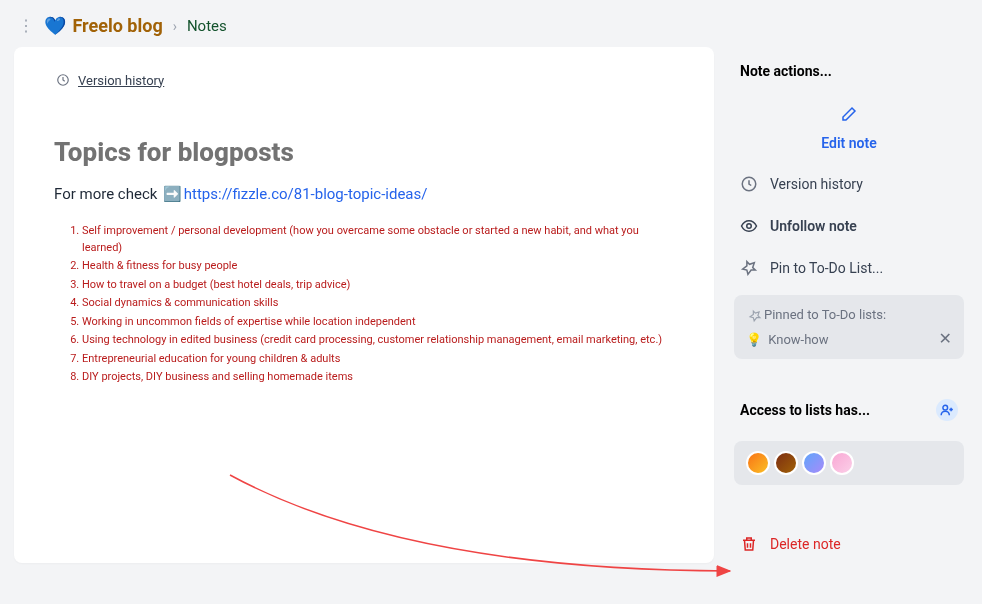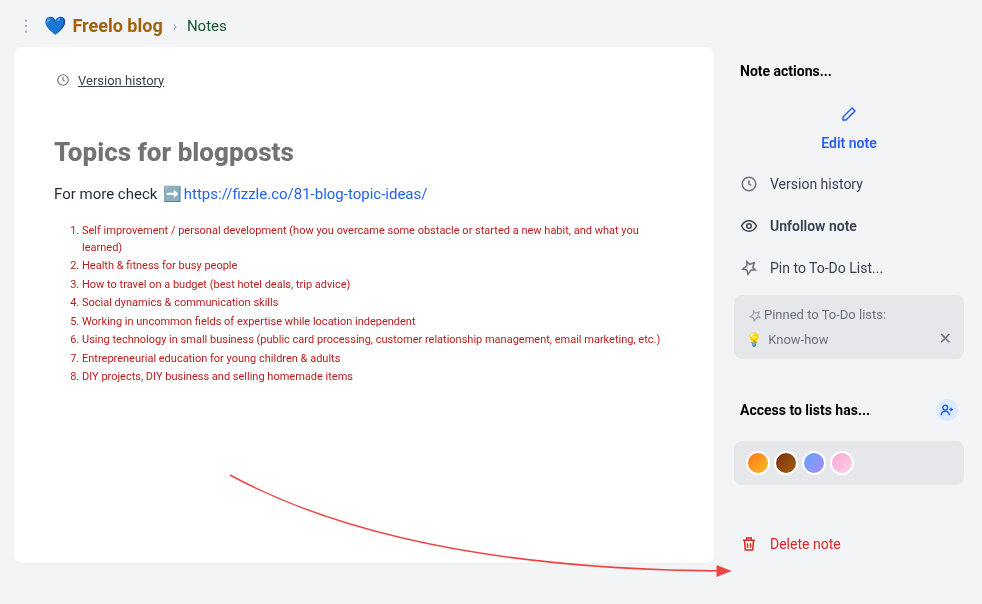--- a/index.html
+++ b/index.html
@@ -231,21 +231,21 @@
     <h1 class="note-title">Topics for blogposts</h1>
     <p class="note-intro">
       <span>For more check </span><span class="arrow-emoji">➡️</span><a href="#" class="note-link">https://fizzle.co/81-blog-topic-ideas/</a>
     </p>
     <ol class="topics-list">
       <li>Self improvement / personal development (how you overcame some obstacle or started a new habit, and what you learned)</li>
       <li>Health &amp; fitness for busy people</li>
       <li>How to travel on a budget (best hotel deals, trip advice)</li>
       <li>Social dynamics &amp; communication skills</li>
       <li>Working in uncommon fields of expertise while location independent</li>
-      <li>Using technology in small business (public card processing, customer relationship management, email marketing, etc.)</li>
+      <li>Using technology in edited business (credit card processing, customer relationship management, email marketing, etc.)</li>
       <li>Entrepreneurial education for young children &amp; adults</li>
       <li>DIY projects, DIY business and selling homemade items</li>
     </ol>
   </div>
 
   <div class="sidebar">
     <div class="section-title">Note actions...</div>
 
     <div class="action-item primary">
       <span class="action-icon">

